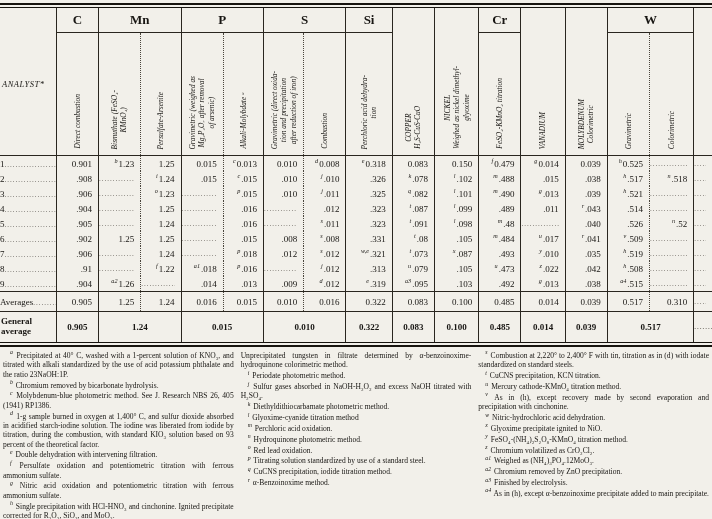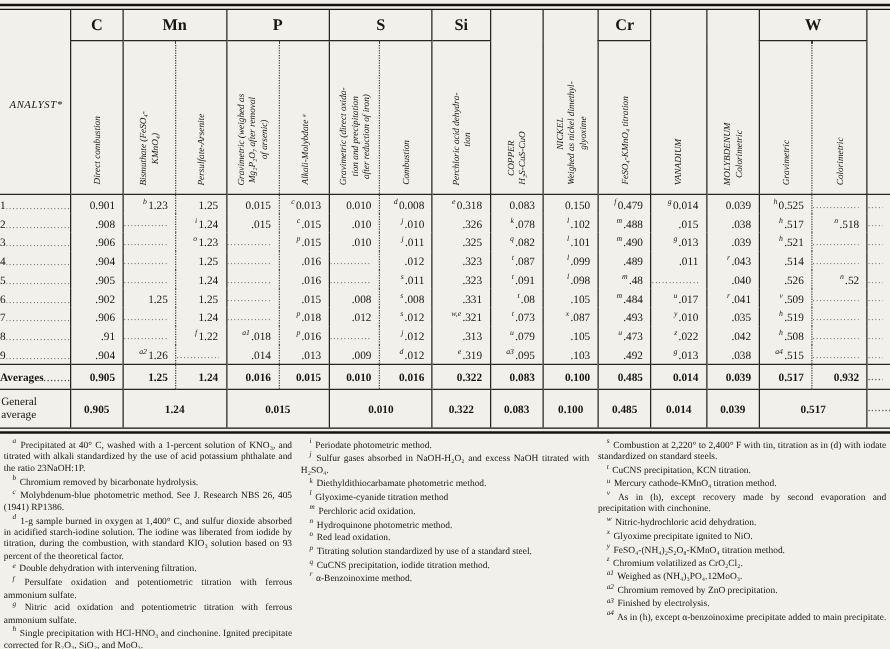--- a/index.html
+++ b/index.html
@@ -15,38 +15,38 @@
   .bd{border-left:1px dotted #4a453c;}
   
   .sym{font-weight:bold;font-size:13px;text-align:center;height:24px;
        border-bottom:1px solid #2a261f;vertical-align:middle;}
   .hdr-rot{height:122px;vertical-align:bottom;text-align:center;overflow:hidden;}
   .hdr-rot-tall{vertical-align:bottom;text-align:center;overflow:hidden;}
   .rot{writing-mode:vertical-rl;transform:rotate(180deg);display:inline-block;
        font-style:italic;font-size:7.4px;line-height:1.25;white-space:pre-line;
        max-height:118px;padding:2px 0;}
   .rot-tall{max-height:142px;}
-  .analyst-cell{vertical-align:middle;text-align:center;}
+  .analyst-cell{vertical-align:middle;text-align:left;}
   .analyst{font-style:italic;font-size:8.5px;letter-spacing:0.5px;padding-left:2px;}
   .under-header{border-bottom:1px solid #2a261f;}
   
   .cell{font-size:9px;height:15px;text-align:right;padding-right:6px;
         overflow:hidden;white-space:nowrap;vertical-align:middle;}
   .rowlab{font-size:9px;text-align:left;vertical-align:middle;overflow:hidden;white-space:nowrap;}
   .rowlab .lab-wrap{display:flex;align-items:baseline;overflow:hidden;}
   .leader{flex:1;overflow:hidden;color:#55504a;font-size:7px;letter-spacing:1px;}
   .leader::after{content:"......................";}
   sup{font-size:6.2px;font-style:italic;line-height:0;vertical-align:super;padding-right:1px;}
   .dots{color:#5a554d;font-size:7px;letter-spacing:1px;display:block;overflow:hidden;}
   .dots::after{content:"..............";}
   tr.avg-row td, tr.avg-row th{border-top:1px solid #2a261f;border-bottom:1px solid #2a261f;
-        font-weight:bold;height:19px;}
+        font-weight:normal;height:19px;}
   tr.gen-row td, tr.gen-row th{height:30px;font-weight:bold;}
   tr.gen-row td{text-align:center;padding-right:0;}
-  .gen-lab{font-weight:normal;font-size:9px;line-height:1.1;padding-left:1px;}
+  .gen-lab{font-weight:bold;font-size:9px;line-height:1.1;padding-left:1px;}
   
   .footnotes{display:flex;gap:7px;padding:4px 3px 0 3px;}
   .fcol{flex:1;min-width:0;}
   .fn{font-size:7.55px;line-height:1.24;margin:0 0 1.5px 0;text-indent:7px;text-align:justify;}
   .fn.cont{text-indent:0;}
   .fn sup{font-size:5.8px;}
 </style>
 </head>
 <body>
 
@@ -418,21 +418,21 @@
           <td class="cell bd">0.015</td>
           <td class="cell bl">0.010</td>
           <td class="cell bd">0.016</td>
           <td class="cell bl">0.322</td>
           <td class="cell bl">0.083</td>
           <td class="cell bl">0.100</td>
           <td class="cell bl">0.485</td>
           <td class="cell bl">0.014</td>
           <td class="cell bl">0.039</td>
           <td class="cell bl">0.517</td>
-          <td class="cell bd">0.932</td>
+          <td class="cell bd">0.310</td>
           <td class="cell bl">
             <span class="dots"></span>
           </td>
         </tr>
         <tr class="gen-row">
           <th class="rowlab">
             <div class="gen-lab">General<br>average</div>
           </th>
           <td class="cell bl" colspan="1">0.905</td>
           <td class="cell bl" colspan="2">1.24</td>
@@ -459,20 +459,21 @@
         <p class="fn"><sup>a</sup> Precipitated at 40° C, washed with a 1-percent solution of KNO₃, and titrated with alkali standardized by the use of acid potassium phthalate and the ratio 23NaOH:1P.</p>
         <p class="fn"><sup>b</sup> Chromium removed by bicarbonate hydrolysis.</p>
         <p class="fn"><sup>c</sup> Molybdenum-blue photometric method.  See J. Research NBS 26, 405 (1941) RP1386.</p>
         <p class="fn"><sup>d</sup> 1-g sample burned in oxygen at 1,400° C, and sulfur dioxide absorbed in acidified starch-iodine solution.  The iodine was liberated from iodide by titration, during the combustion, with standard KIO₃ solution based on 93 percent of the theoretical factor.</p>
         <p class="fn"><sup>e</sup> Double dehydration with intervening filtration.</p>
         <p class="fn"><sup>f</sup> Persulfate oxidation and potentiometric titration with ferrous ammonium sulfate.</p>
         <p class="fn"><sup>g</sup> Nitric acid oxidation and potentiometric titration with ferrous ammonium sulfate.</p>
         <p class="fn"><sup>h</sup> Single precipitation with HCl-HNO₃ and cinchonine. Ignited precipitate corrected for R₂O₃, SiO₂, and MoO₃.</p>
       </div>
       <div class="fcol">
+        <p class="fn cont">Unprecipitated tungsten in filtrate determined by α-benzoinoxime-hydroquinone colorimetric method.</p>
         <p class="fn"><sup>i</sup> Periodate photometric method.</p>
         <p class="fn"><sup>j</sup> Sulfur gases absorbed in NaOH-H₂O₂ and excess NaOH titrated with H₂SO₄.</p>
         <p class="fn"><sup>k</sup> Diethyldithiocarbamate photometric method.</p>
         <p class="fn"><sup>l</sup> Glyoxime-cyanide titration method</p>
         <p class="fn"><sup>m</sup> Perchloric acid oxidation.</p>
         <p class="fn"><sup>n</sup> Hydroquinone photometric method.</p>
         <p class="fn"><sup>o</sup> Red lead oxidation.</p>
         <p class="fn"><sup>p</sup> Titrating solution standardized by use of a standard steel.</p>
         <p class="fn"><sup>q</sup> CuCNS precipitation, iodide titration method.</p>
         <p class="fn"><sup>r</sup> α-Benzoinoxime method.</p>

